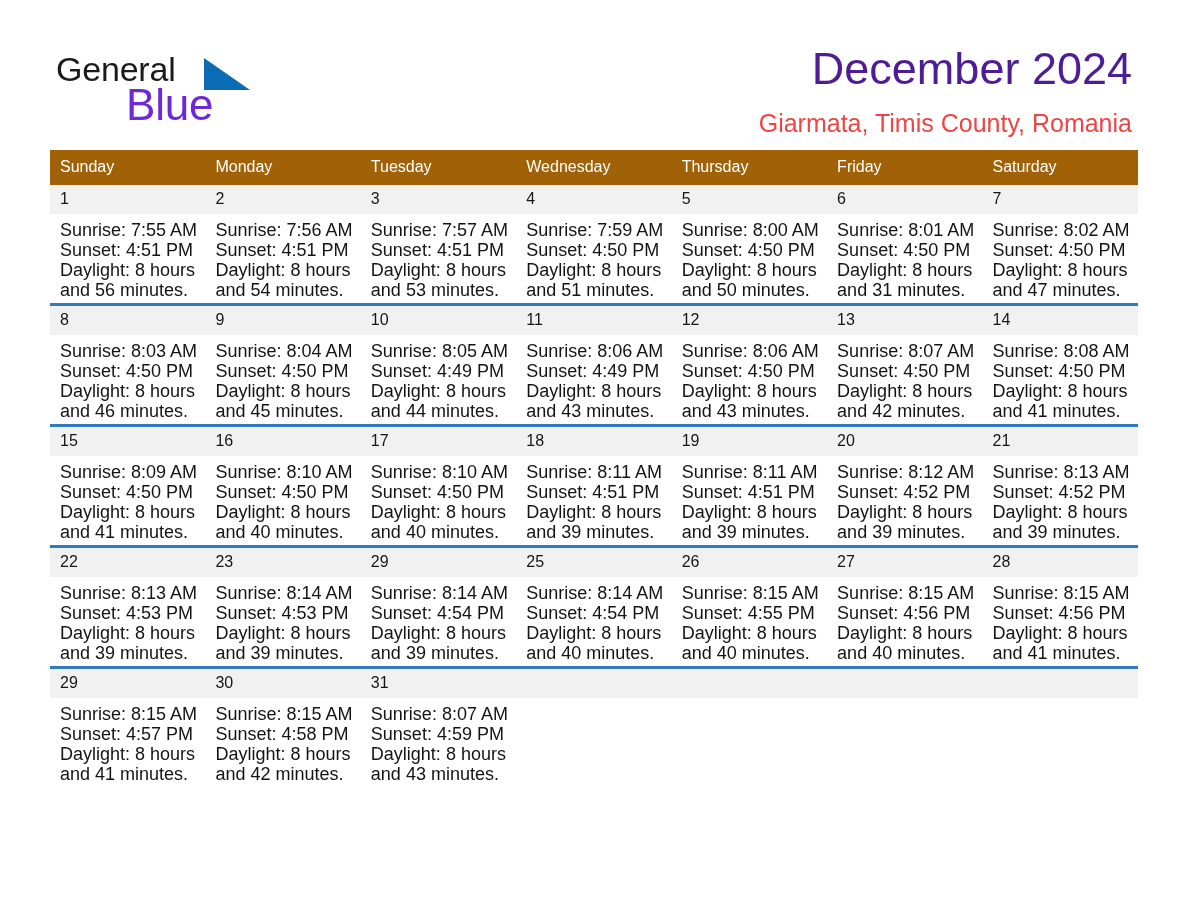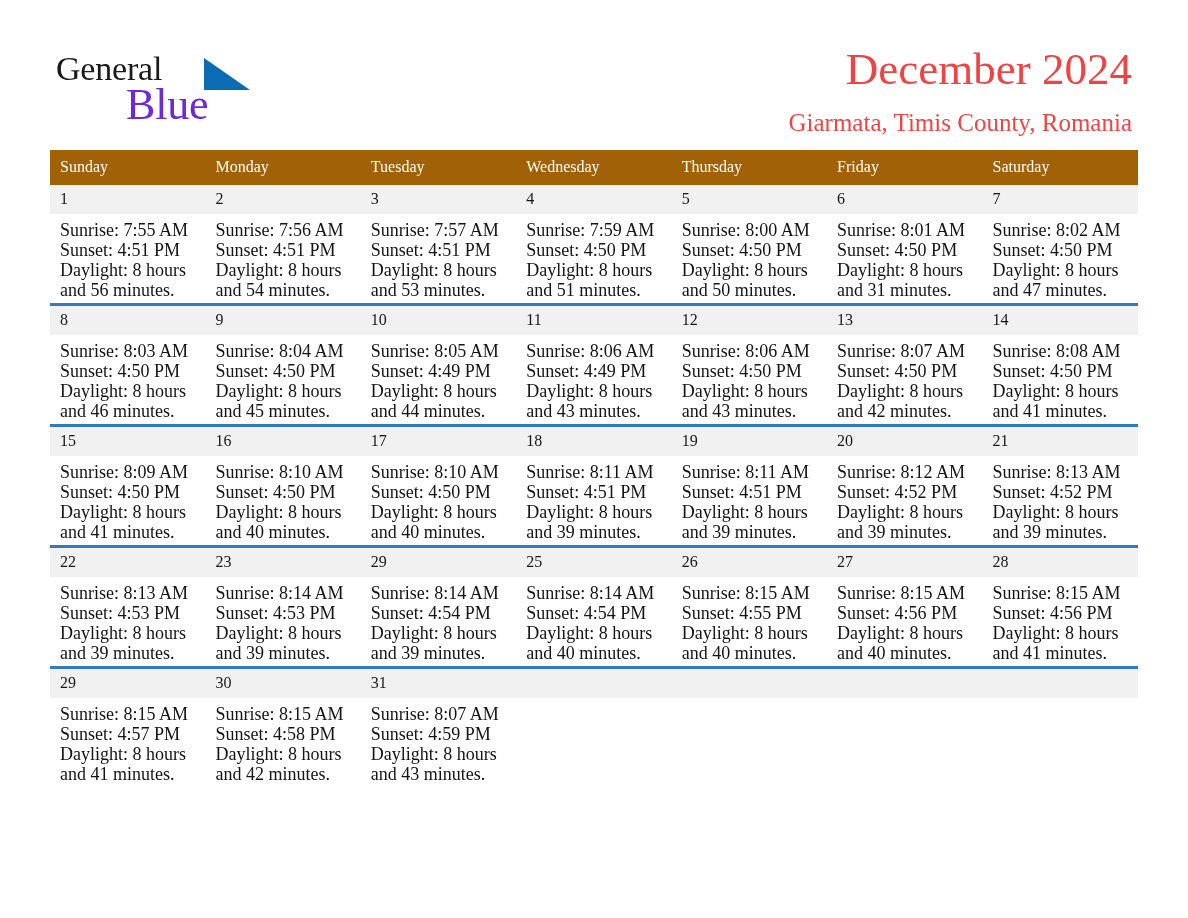--- a/index.html
+++ b/index.html
@@ -12,21 +12,20 @@
     height: 918px;
     font-family: "Liberation Sans", sans-serif;
     color: #000000;
     overflow: hidden;
   }
   .page {
     position: relative;
     width: 1188px;
     height: 918px;
     box-sizing: border-box;
-    font-family: Liberation Serif, serif;
   }
 
   
   .top {
     display: flex;
     align-items: flex-start;
     justify-content: space-between;
     padding: 44px 56px 0 56px;
     box-sizing: border-box;
   }
@@ -58,21 +57,21 @@
     width: 46px;
     height: 32px;
   }
   .title-wrap {
     text-align: right;
     padding-top: 0;
   }
   .cal-title {
     font-size: 45px;
     line-height: 50px;
-    color: #ef4444;
+    color: #4c1d95;
     font-weight: normal;
     margin: 0;
     white-space: nowrap;
   }
   .cal-subtitle {
     font-size: 25px;
     line-height: 30px;
     color: #ef4444;
     margin: 14px 0 0 0;
     font-weight: normal;

